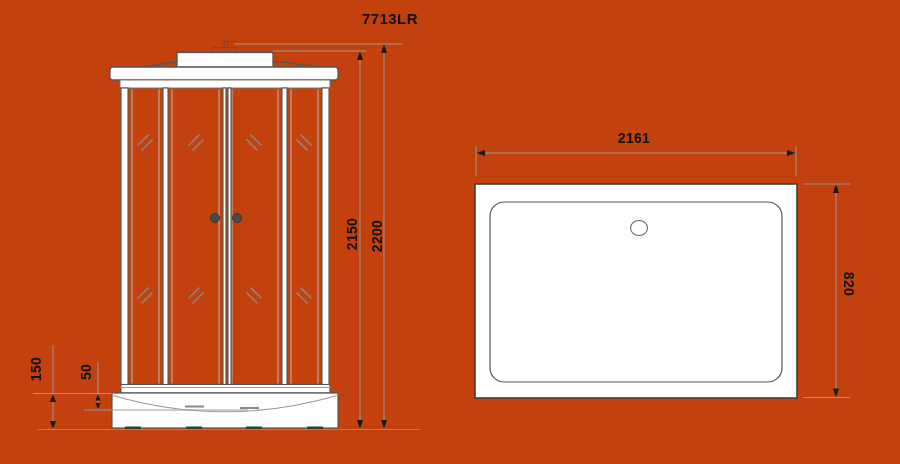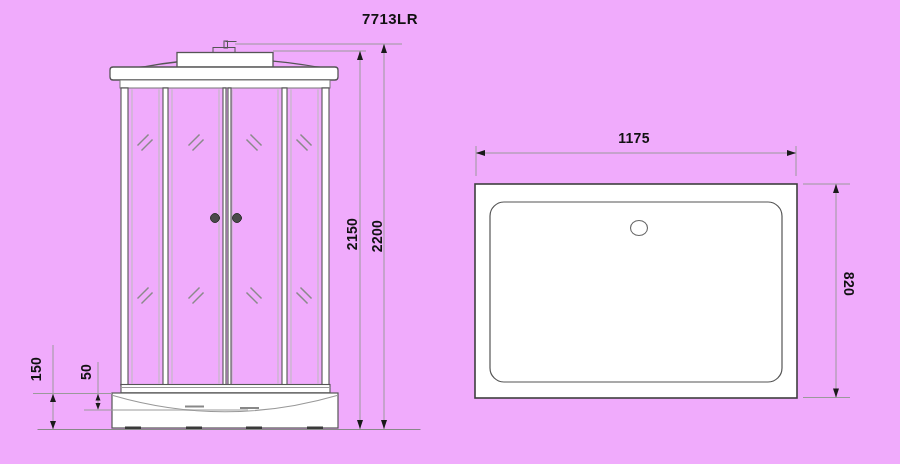--- a/index.html
+++ b/index.html
@@ -1,19 +1,19 @@
 <!DOCTYPE html>
 <html><head>
 <meta charset="utf-8">
 <style>
   html,body{margin:0;padding:0;background:#fff;}
   .page{
     position:relative;
     width:900px;height:464px;
-    background:#f0abfc;
+    background:#c2410c;
     font-family:"Liberation Sans", sans-serif;
     overflow:hidden;
   }
   svg{position:absolute;left:0;top:0;}
   .lbl{
     position:absolute;
     transform:translate(-50%,-50%);
     font-weight:bold;
     font-size:14px;
     color:#111;
@@ -163,16 +163,16 @@
   <div class="lbl title" style="left:390px;top:18px;">7713LR</div>
 
   <div class="lbl rot-ccw" style="left:36px;top:369px;">150</div>
 
   <div class="lbl rot-ccw" style="left:86px;top:372px;">50</div>
 
   <div class="lbl rot-ccw" style="left:352px;top:234px;">2150</div>
 
   <div class="lbl rot-ccw" style="left:377px;top:236px;">2200</div>
 
-  <div class="lbl" style="left:634px;top:138px;">1175</div>
+  <div class="lbl" style="left:634px;top:138px;">2161</div>
 
   <div class="lbl rot-cw" style="left:849px;top:284px;">820</div>
 </div>
 
 </body></html>

